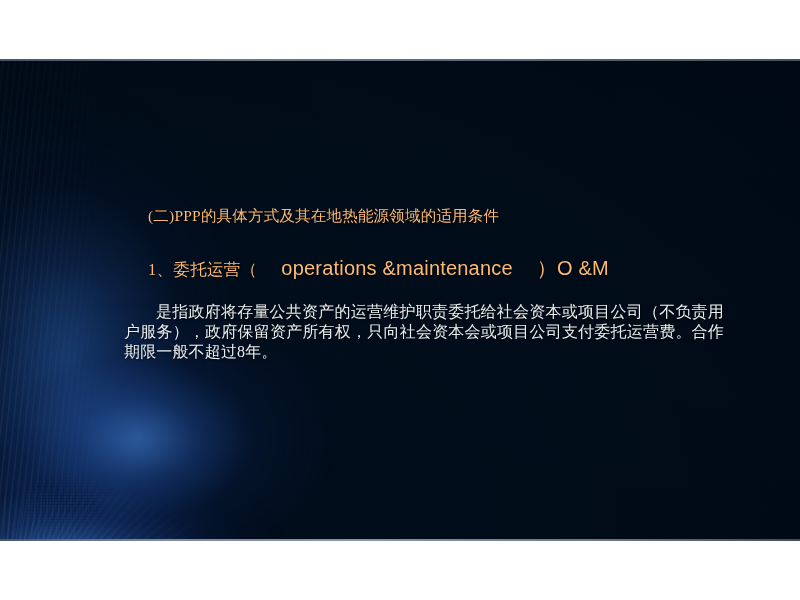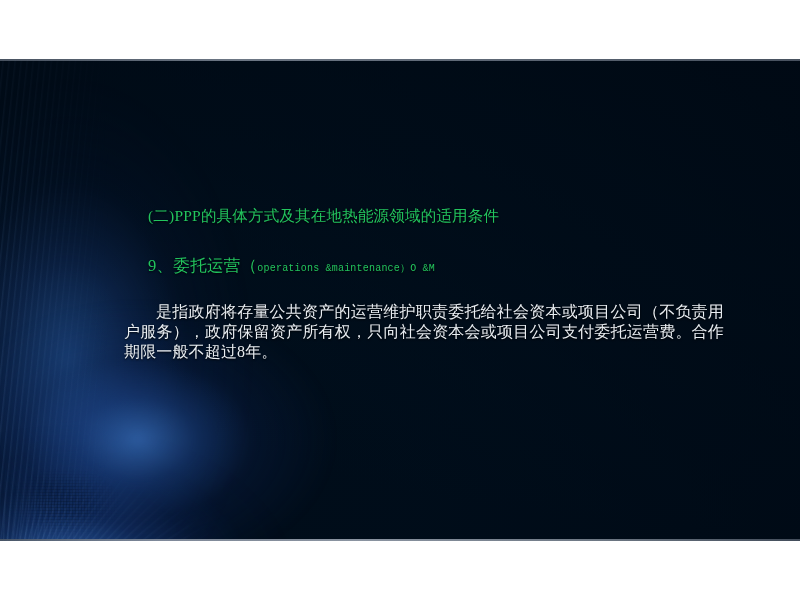--- a/index.html
+++ b/index.html
@@ -180,40 +180,41 @@
   }
 
   
   .content {
     position: absolute;
     inset: 0;
     z-index: 30;
   }
   .txt {
     position: absolute;
-    color: #22c55e;
+    color: #fdba74;
     white-space: nowrap;
     text-shadow: 0 1px 2px rgba(0,0,0,.85);
   }
   .heading {
     left: 148px;
     top: 147px;
     font-size: 15.5px;
     letter-spacing: .2px;
   }
   .subheading {
     left: 148px;
     top: 196px;
     font-size: 16.5px;
     letter-spacing: .3px;
   }
   .subheading .mono {
-    font-family: Liberation Mono, monospace;
-    font-size: 10px;
+    font-family: Liberation Sans, sans-serif;
+    font-size: 20px;
     letter-spacing: .2px;
+    margin-left: 24px;
   }
   .para {
     position: absolute;
     left: 124px;
     top: 243px;
     width: 600px;
     color: #e9eef2;
     font-size: 16px;
     line-height: 20px;
     text-indent: 32px;
@@ -242,20 +243,20 @@
     <div class="vignette"></div>
 
     <div class="slide-top-edge"></div>
     <div class="slide-bottom-edge"></div>
 
     <div class="content">
 
       <div class="txt heading">(二)PPP的具体方式及其在地热能源领域的适用条件</div>
 
       <div class="txt subheading">
-        <span>9、委托运营（</span><span class="mono">operations &amp;maintenance</span><span class="mono">）O &amp;M</span>
+        <span>1、委托运营（</span><span class="mono">operations &amp;maintenance</span><span class="mono">）O &amp;M</span>
       </div>
 
       <div class="para">是指政府将存量公共资产的运营维护职责委托给社会资本或项目公司（不负责用户服务），政府保留资产所有权，只向社会资本会或项目公司支付委托运营费。合作期限一般不超过8年。</div>
 
     </div>
   </div>
 </div>
 
 </body></html>

